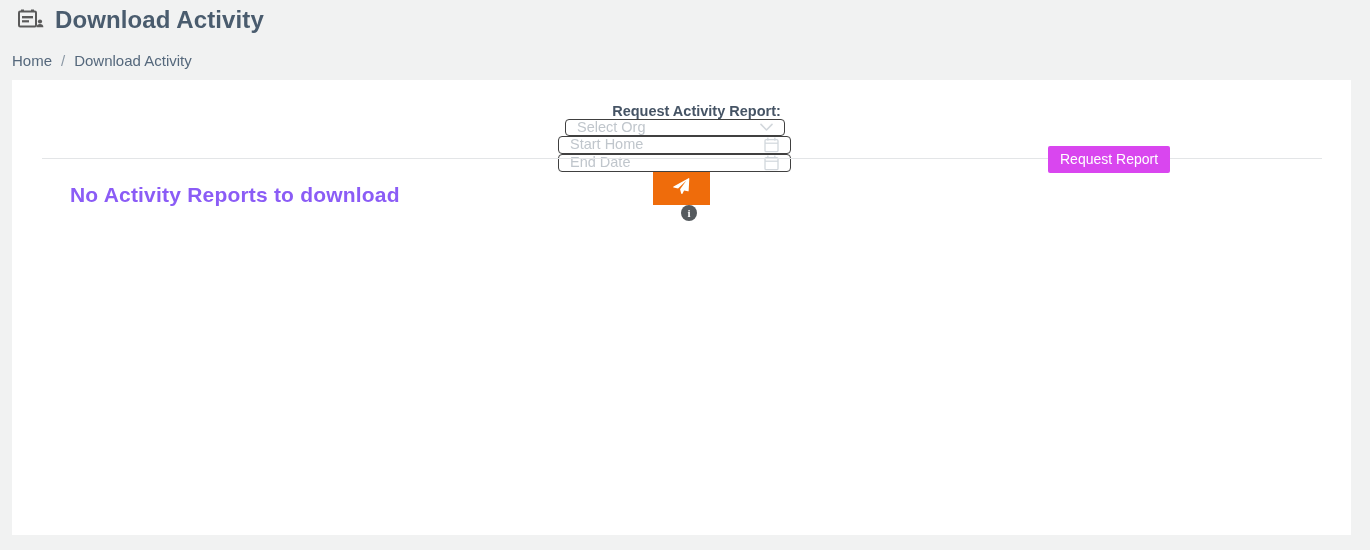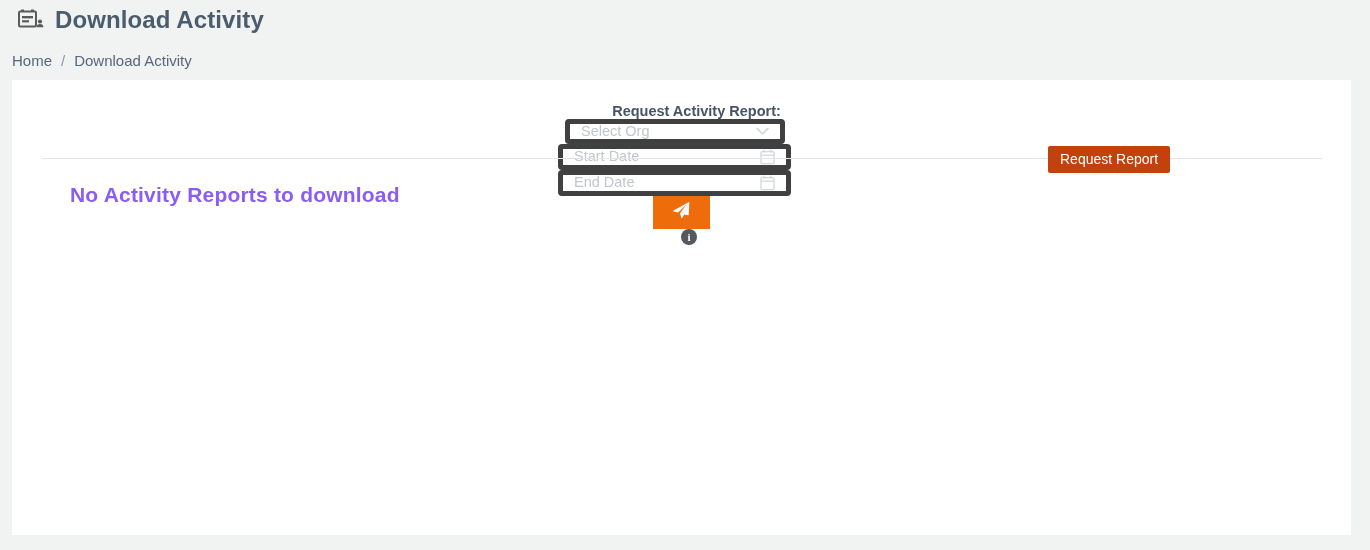--- a/index.html
+++ b/index.html
@@ -92,21 +92,21 @@
     font-weight: bold;
     color: #465465;
     margin-left: 48px;
     margin-right: 18px;
     white-space: nowrap;
   }
 
   .control {
     box-sizing: border-box;
     height: 34px;
-    border: 5px solid #404040;
+    border: 1px solid #404040;
     border-radius: 4px;
     background: #ffffff;
     display: flex;
     align-items: center;
     padding: 0 11px;
     font-size: 14.5px;
     color: #c3c9cf;
     position: relative;
   }
   .select-org {
@@ -161,21 +161,21 @@
     margin-left: 15px;
     flex: none;
     cursor: pointer;
   }
 
   
   .tooltip {
     position: absolute;
     left: 1036px;
     top: 66px;
-    background: #c2410c;
+    background: #d946ef;
     color: #ffffff;
     font-size: 14px;
     padding: 5px 12px 6px 12px;
     border-radius: 2px;
     white-space: nowrap;
     line-height: 1.15;
     z-index: 20;
   }
 
   
@@ -232,21 +232,21 @@
     <div class="control select-org">
       <span class="ph">Select Org</span>
       <span class="chevron">
         <svg width="13" height="9" viewBox="0 0 13 9" xmlns="http://www.w3.org/2000/svg">
           <path d="M1 1.4L6.5 7 12 1.4" fill="none" stroke="#d2d7dc" stroke-width="1.6" stroke-linecap="round" stroke-linejoin="round"></path>
         </svg>
       </span>
     </div>
 
     <div class="control date-field">
-      <span class="ph">Start Date</span>
+      <span class="ph">Start Home</span>
       <span class="cal-icon">
         <svg width="15" height="16" viewBox="0 0 15 16" xmlns="http://www.w3.org/2000/svg">
           <rect x="3.2" y="0.6" width="1.3" height="3" fill="#d2d7dc"></rect>
           <rect x="10.2" y="0.6" width="1.3" height="3" fill="#d2d7dc"></rect>
           <rect x="1" y="2.6" width="13" height="12" rx="1.2" fill="none" stroke="#d2d7dc" stroke-width="1.3"></rect>
           <rect x="1" y="5.6" width="13" height="1.2" fill="#d2d7dc"></rect>
         </svg>
       </span>
     </div>
 

